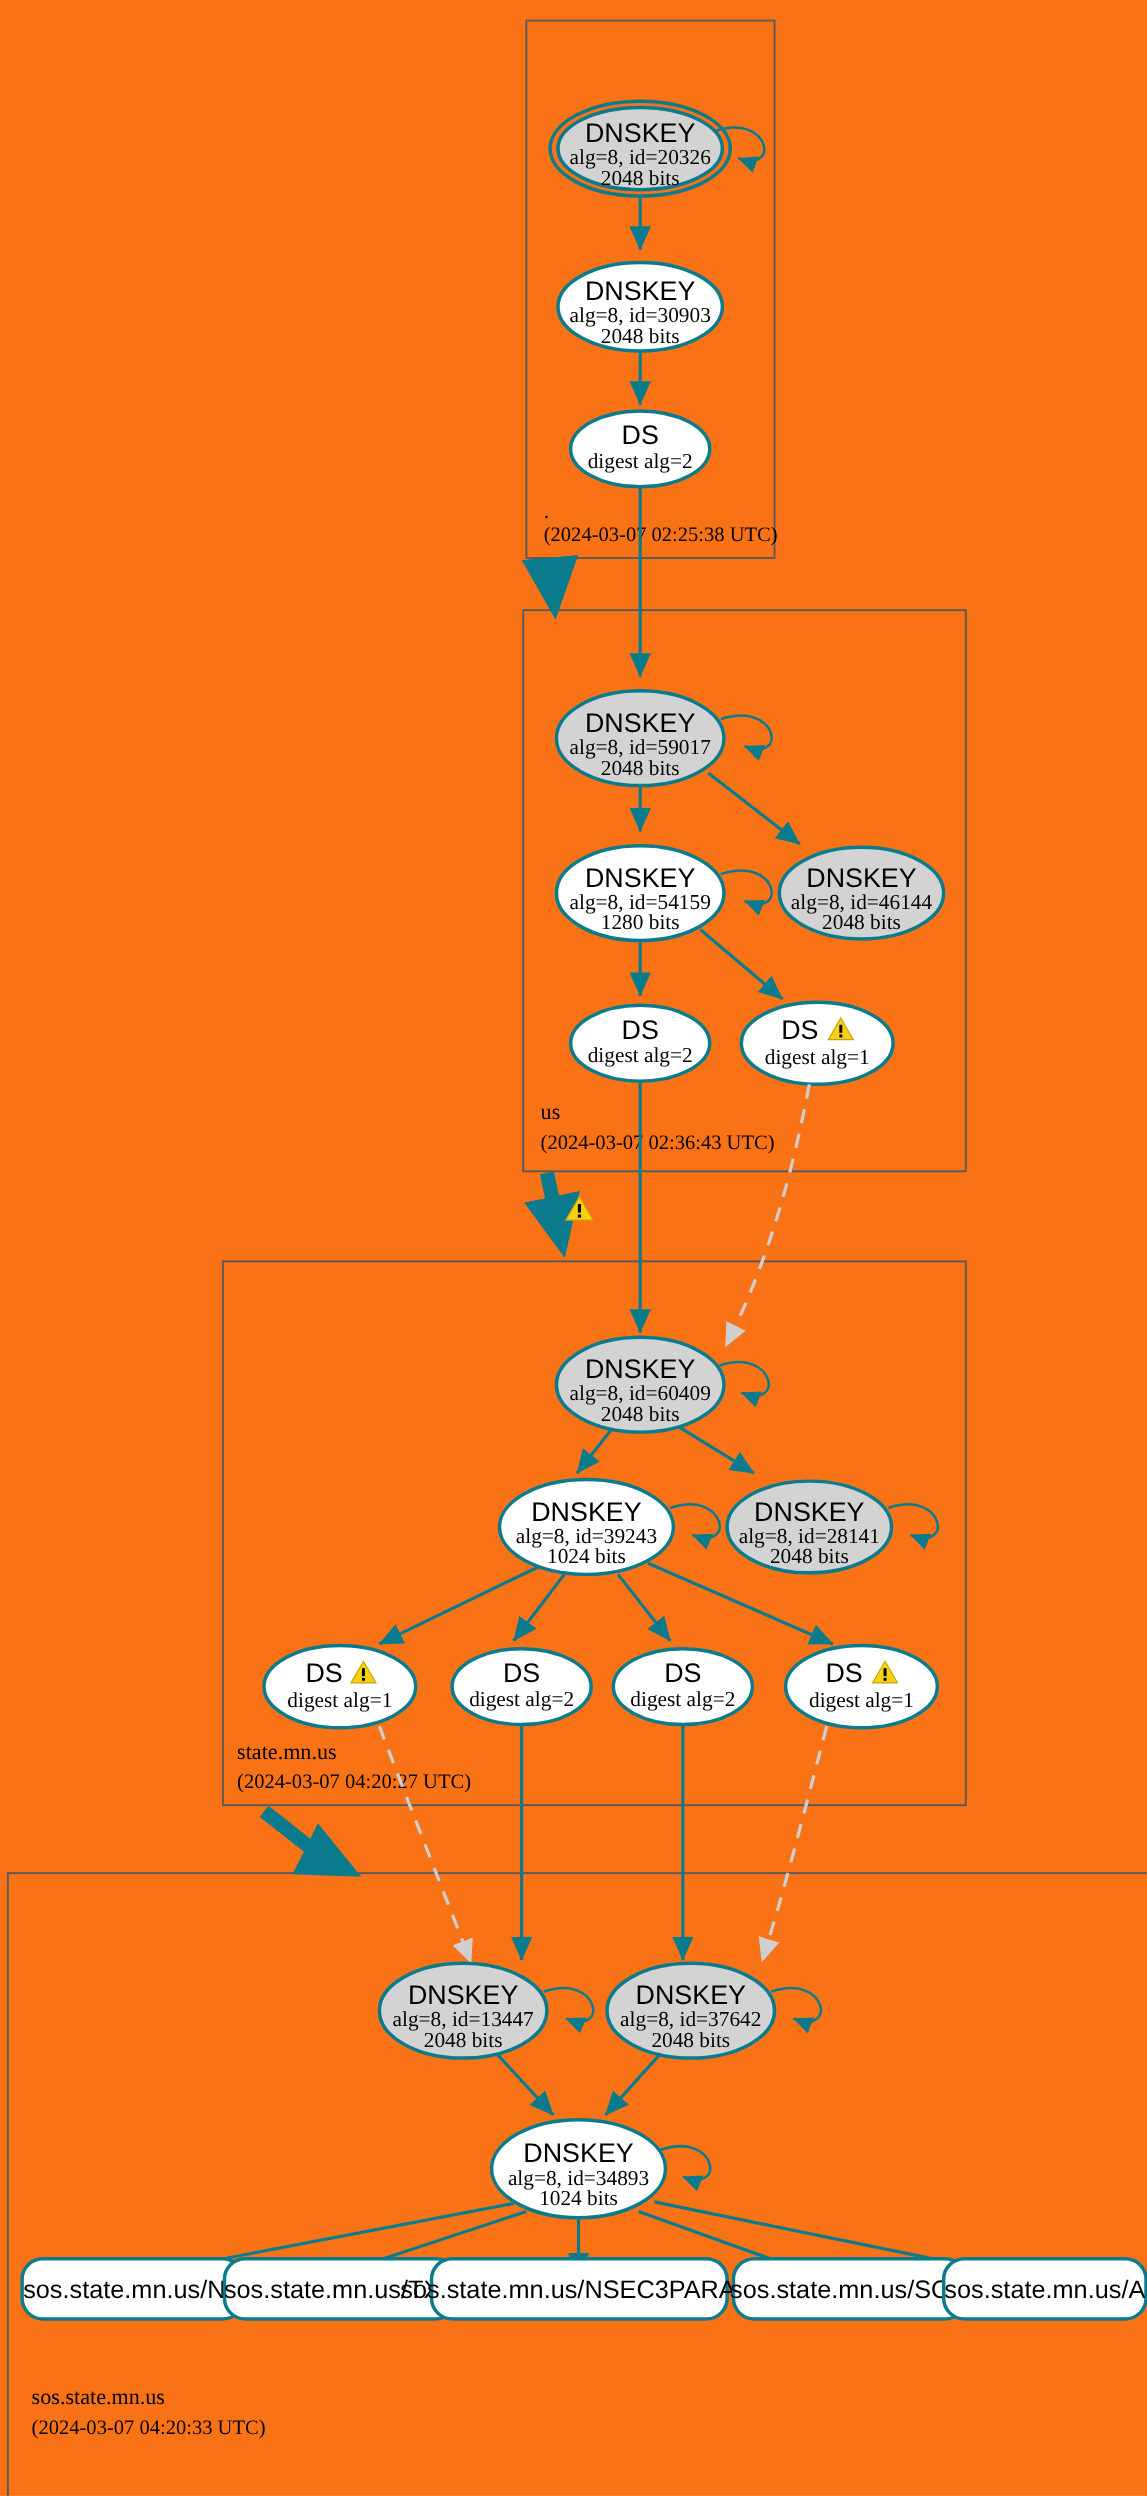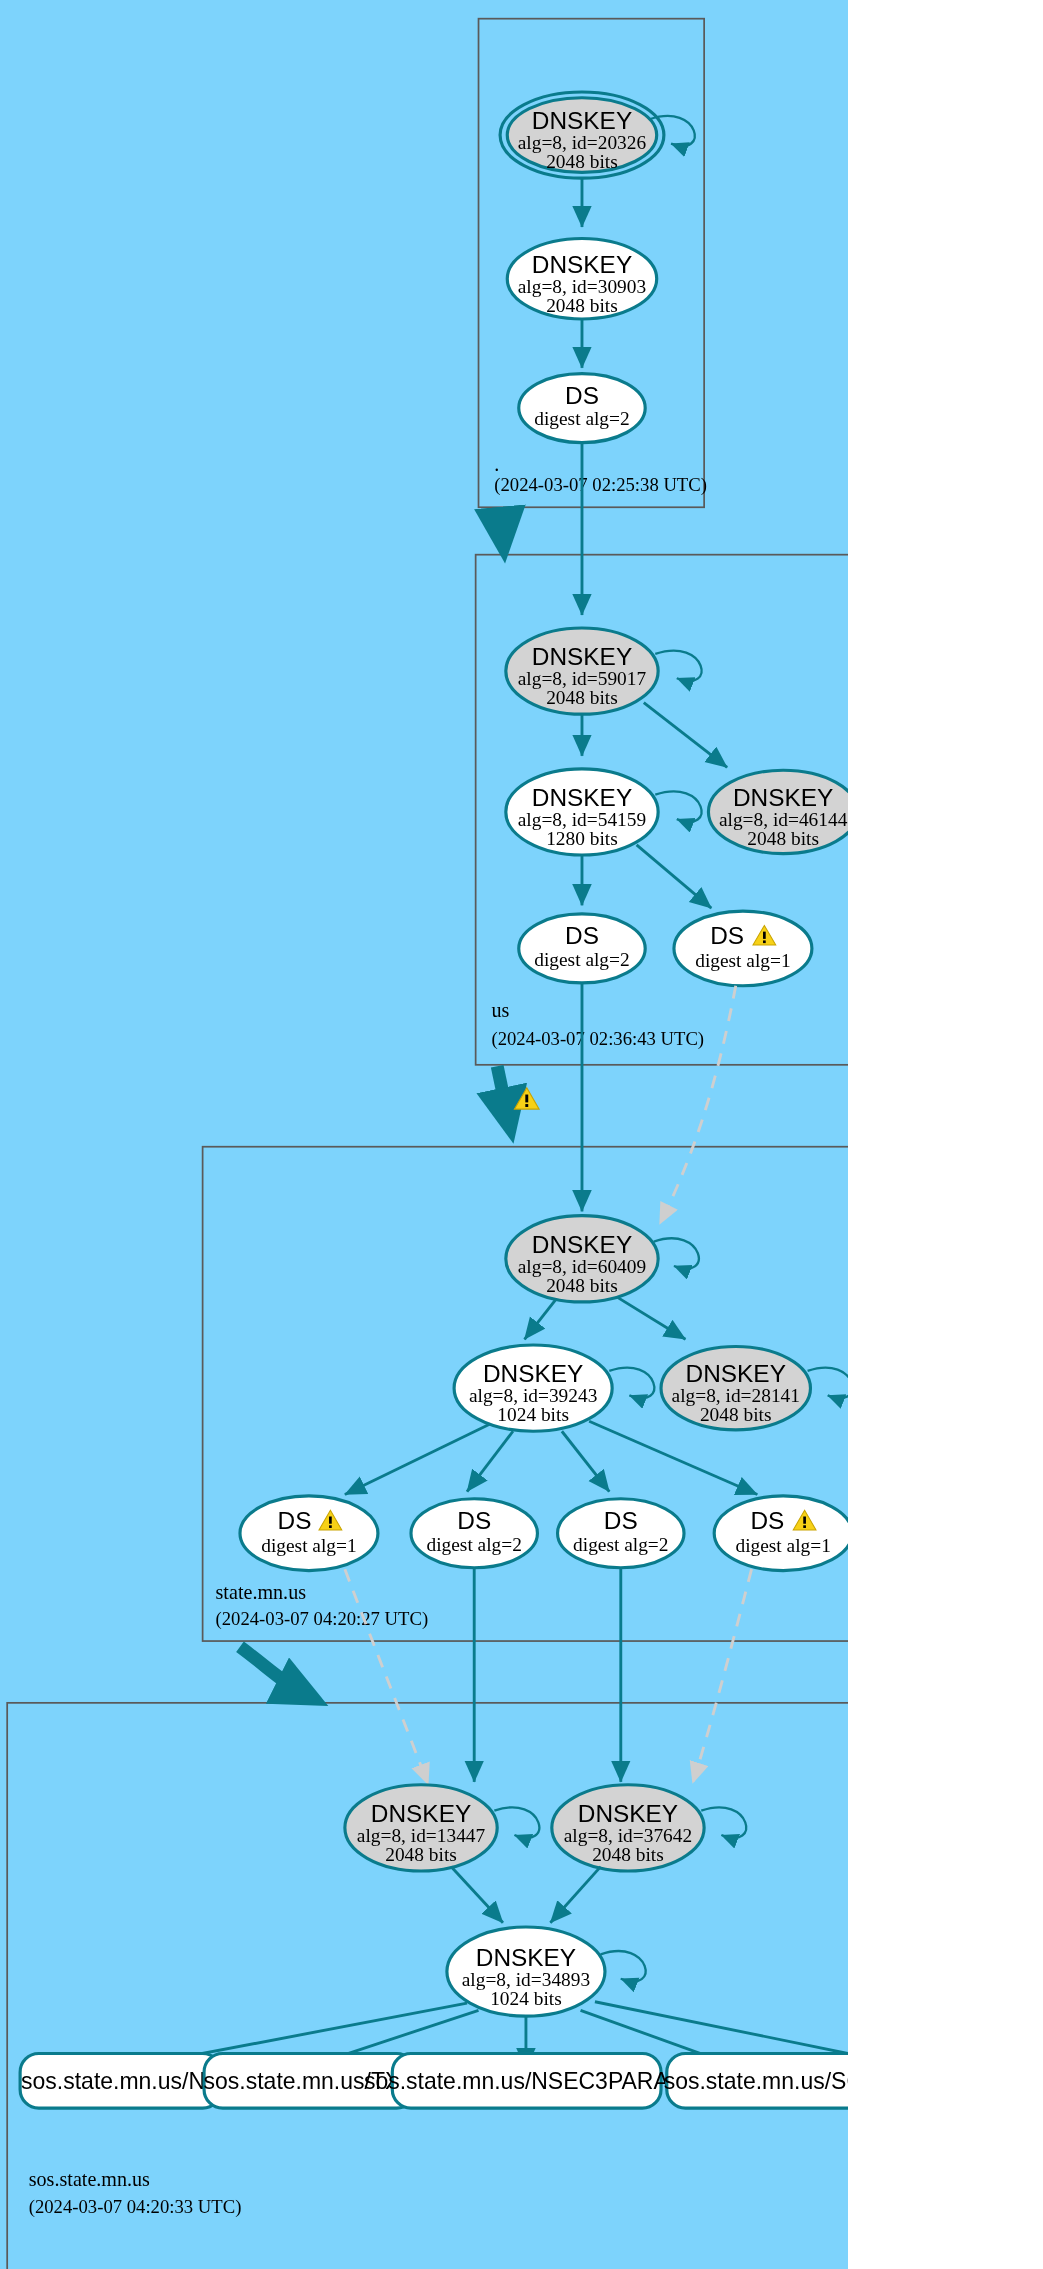--- a/index.html
+++ b/index.html
@@ -5,23 +5,23 @@
   html, body {
     margin: 0;
     padding: 0;
     background: #ffffff;
   }
   body {
     font-family: "Liberation Sans", sans-serif;
   }
   #canvas-wrap {
     position: relative;
-    width: 848px;
+    width: 1043px;
     height: 2269px;
-    background: #7dd3fc;
+    background: #f97316;
     overflow: hidden;
   }
   svg#graph {
     display: block;
     width: 1043px;
     height: 2269px;
   }
   .zone-box {
     fill: none;
     stroke: #5a5a5a;

